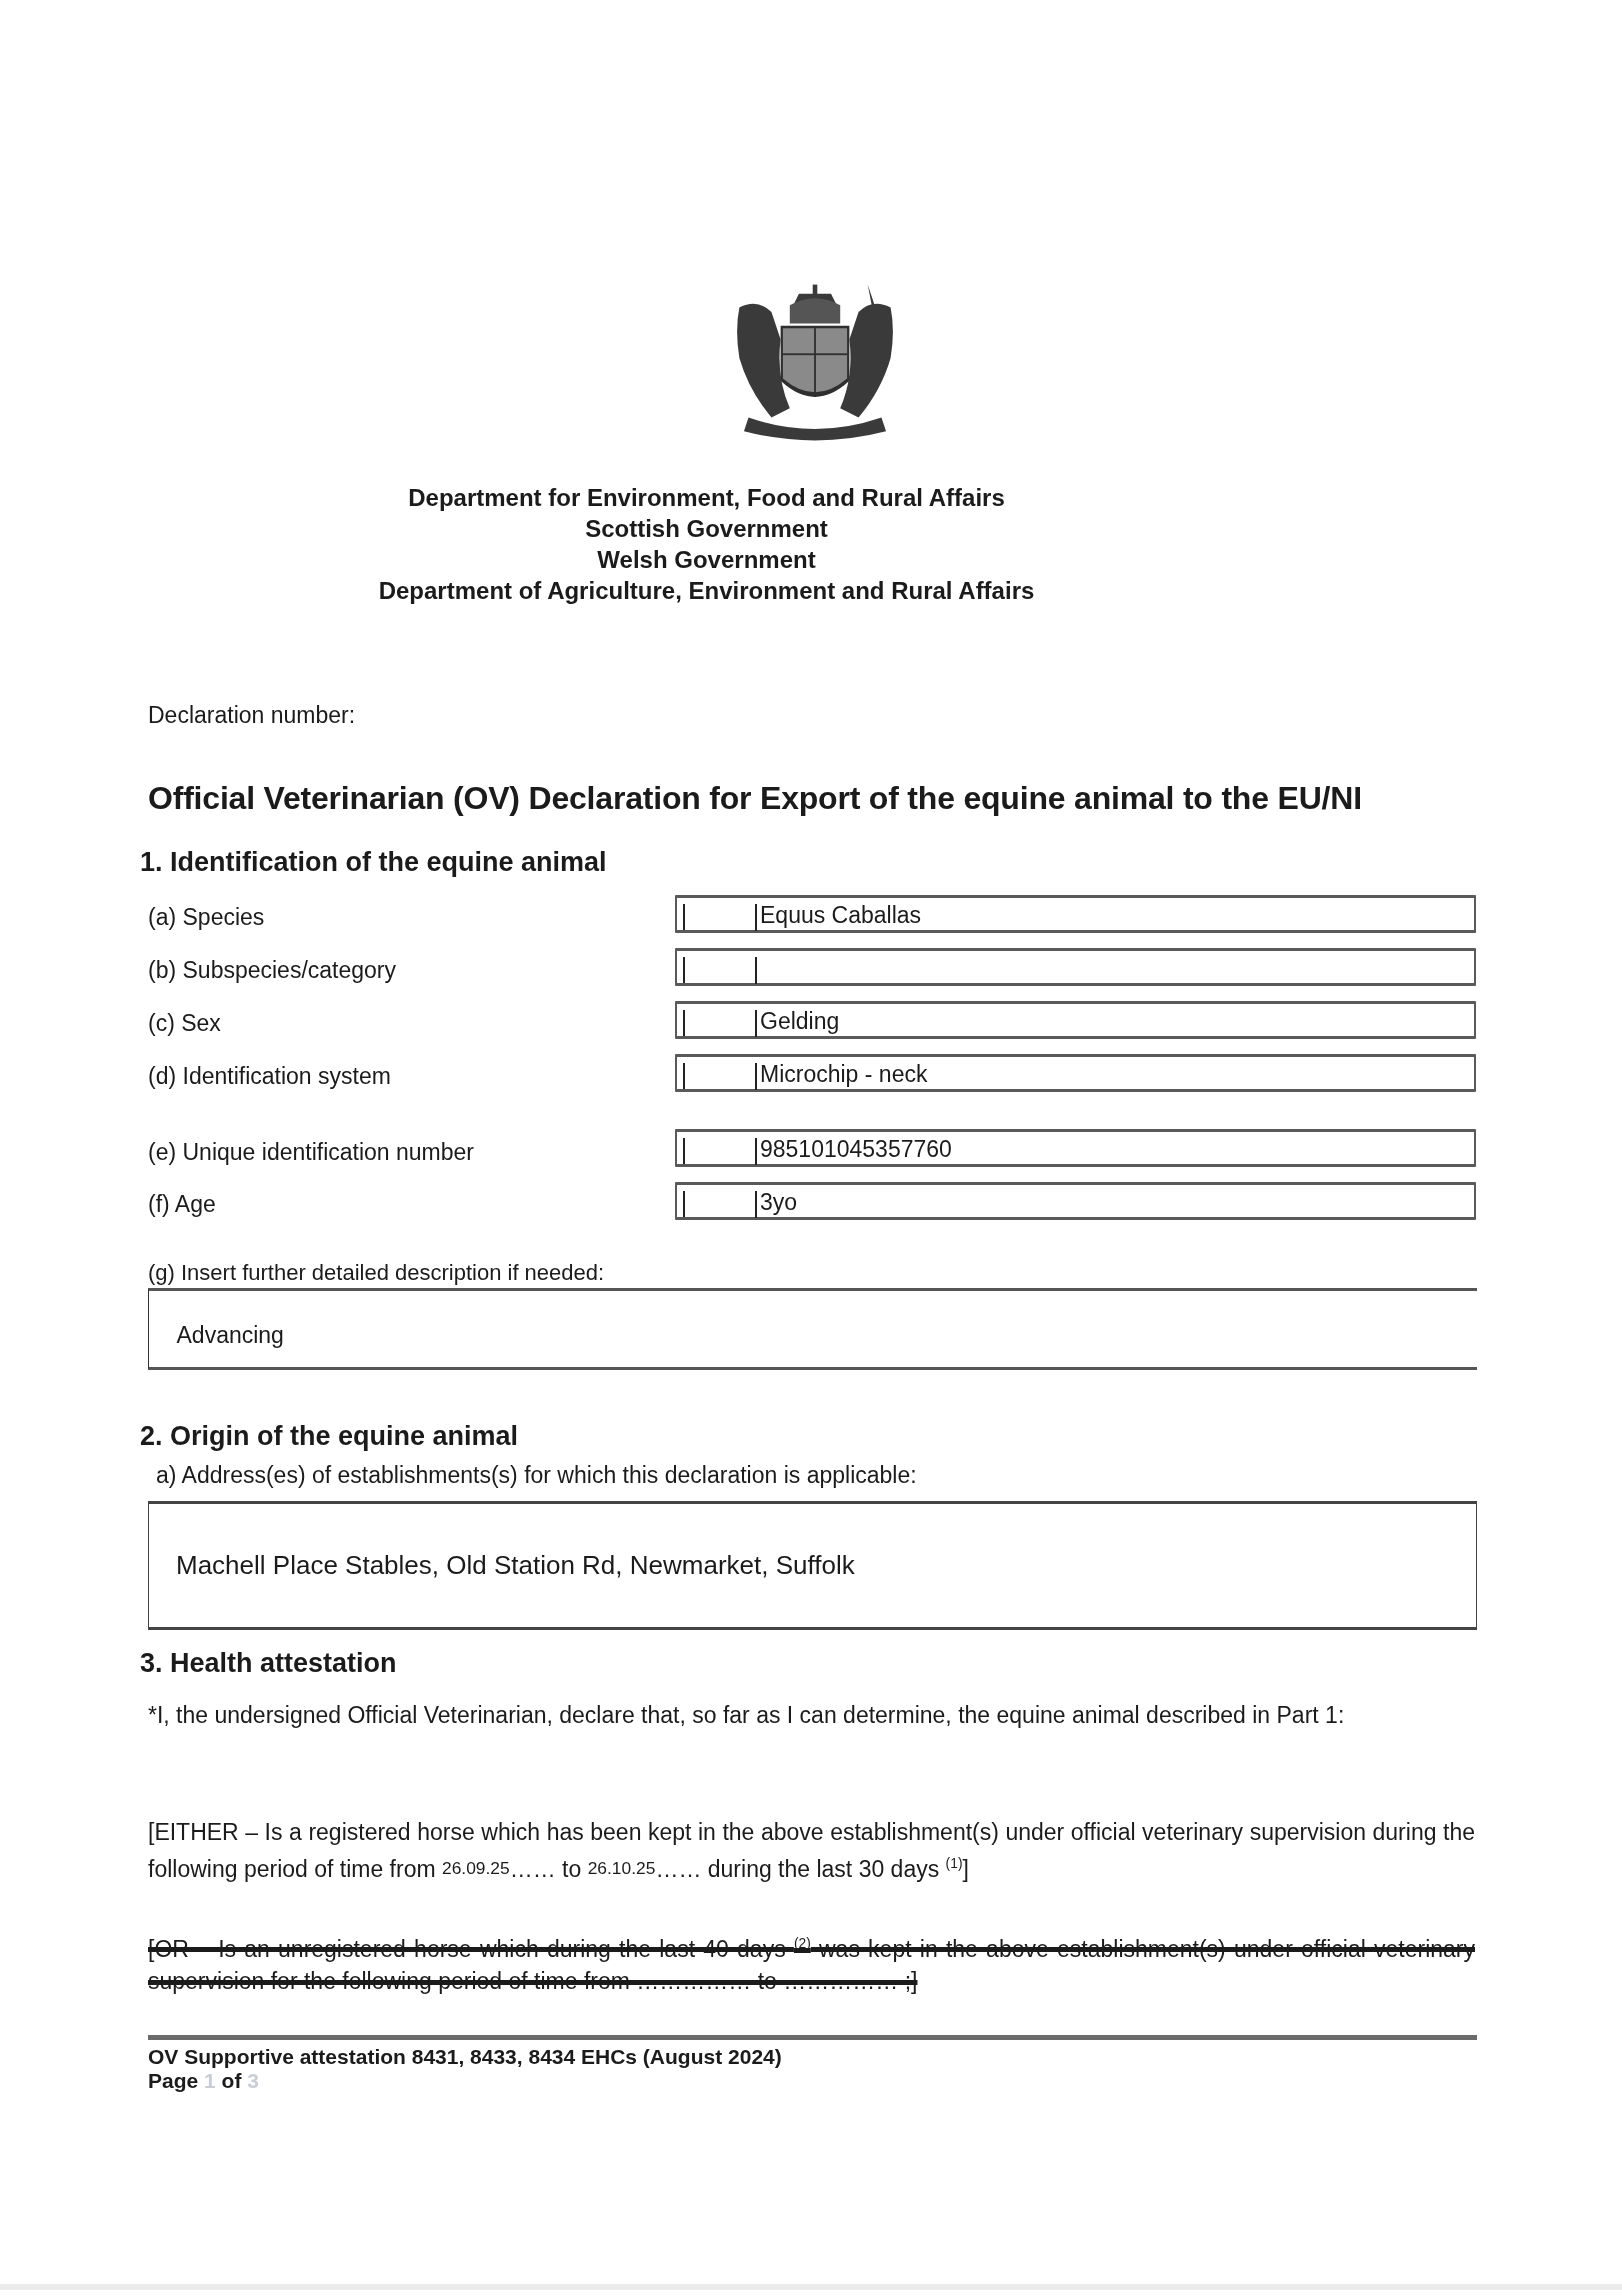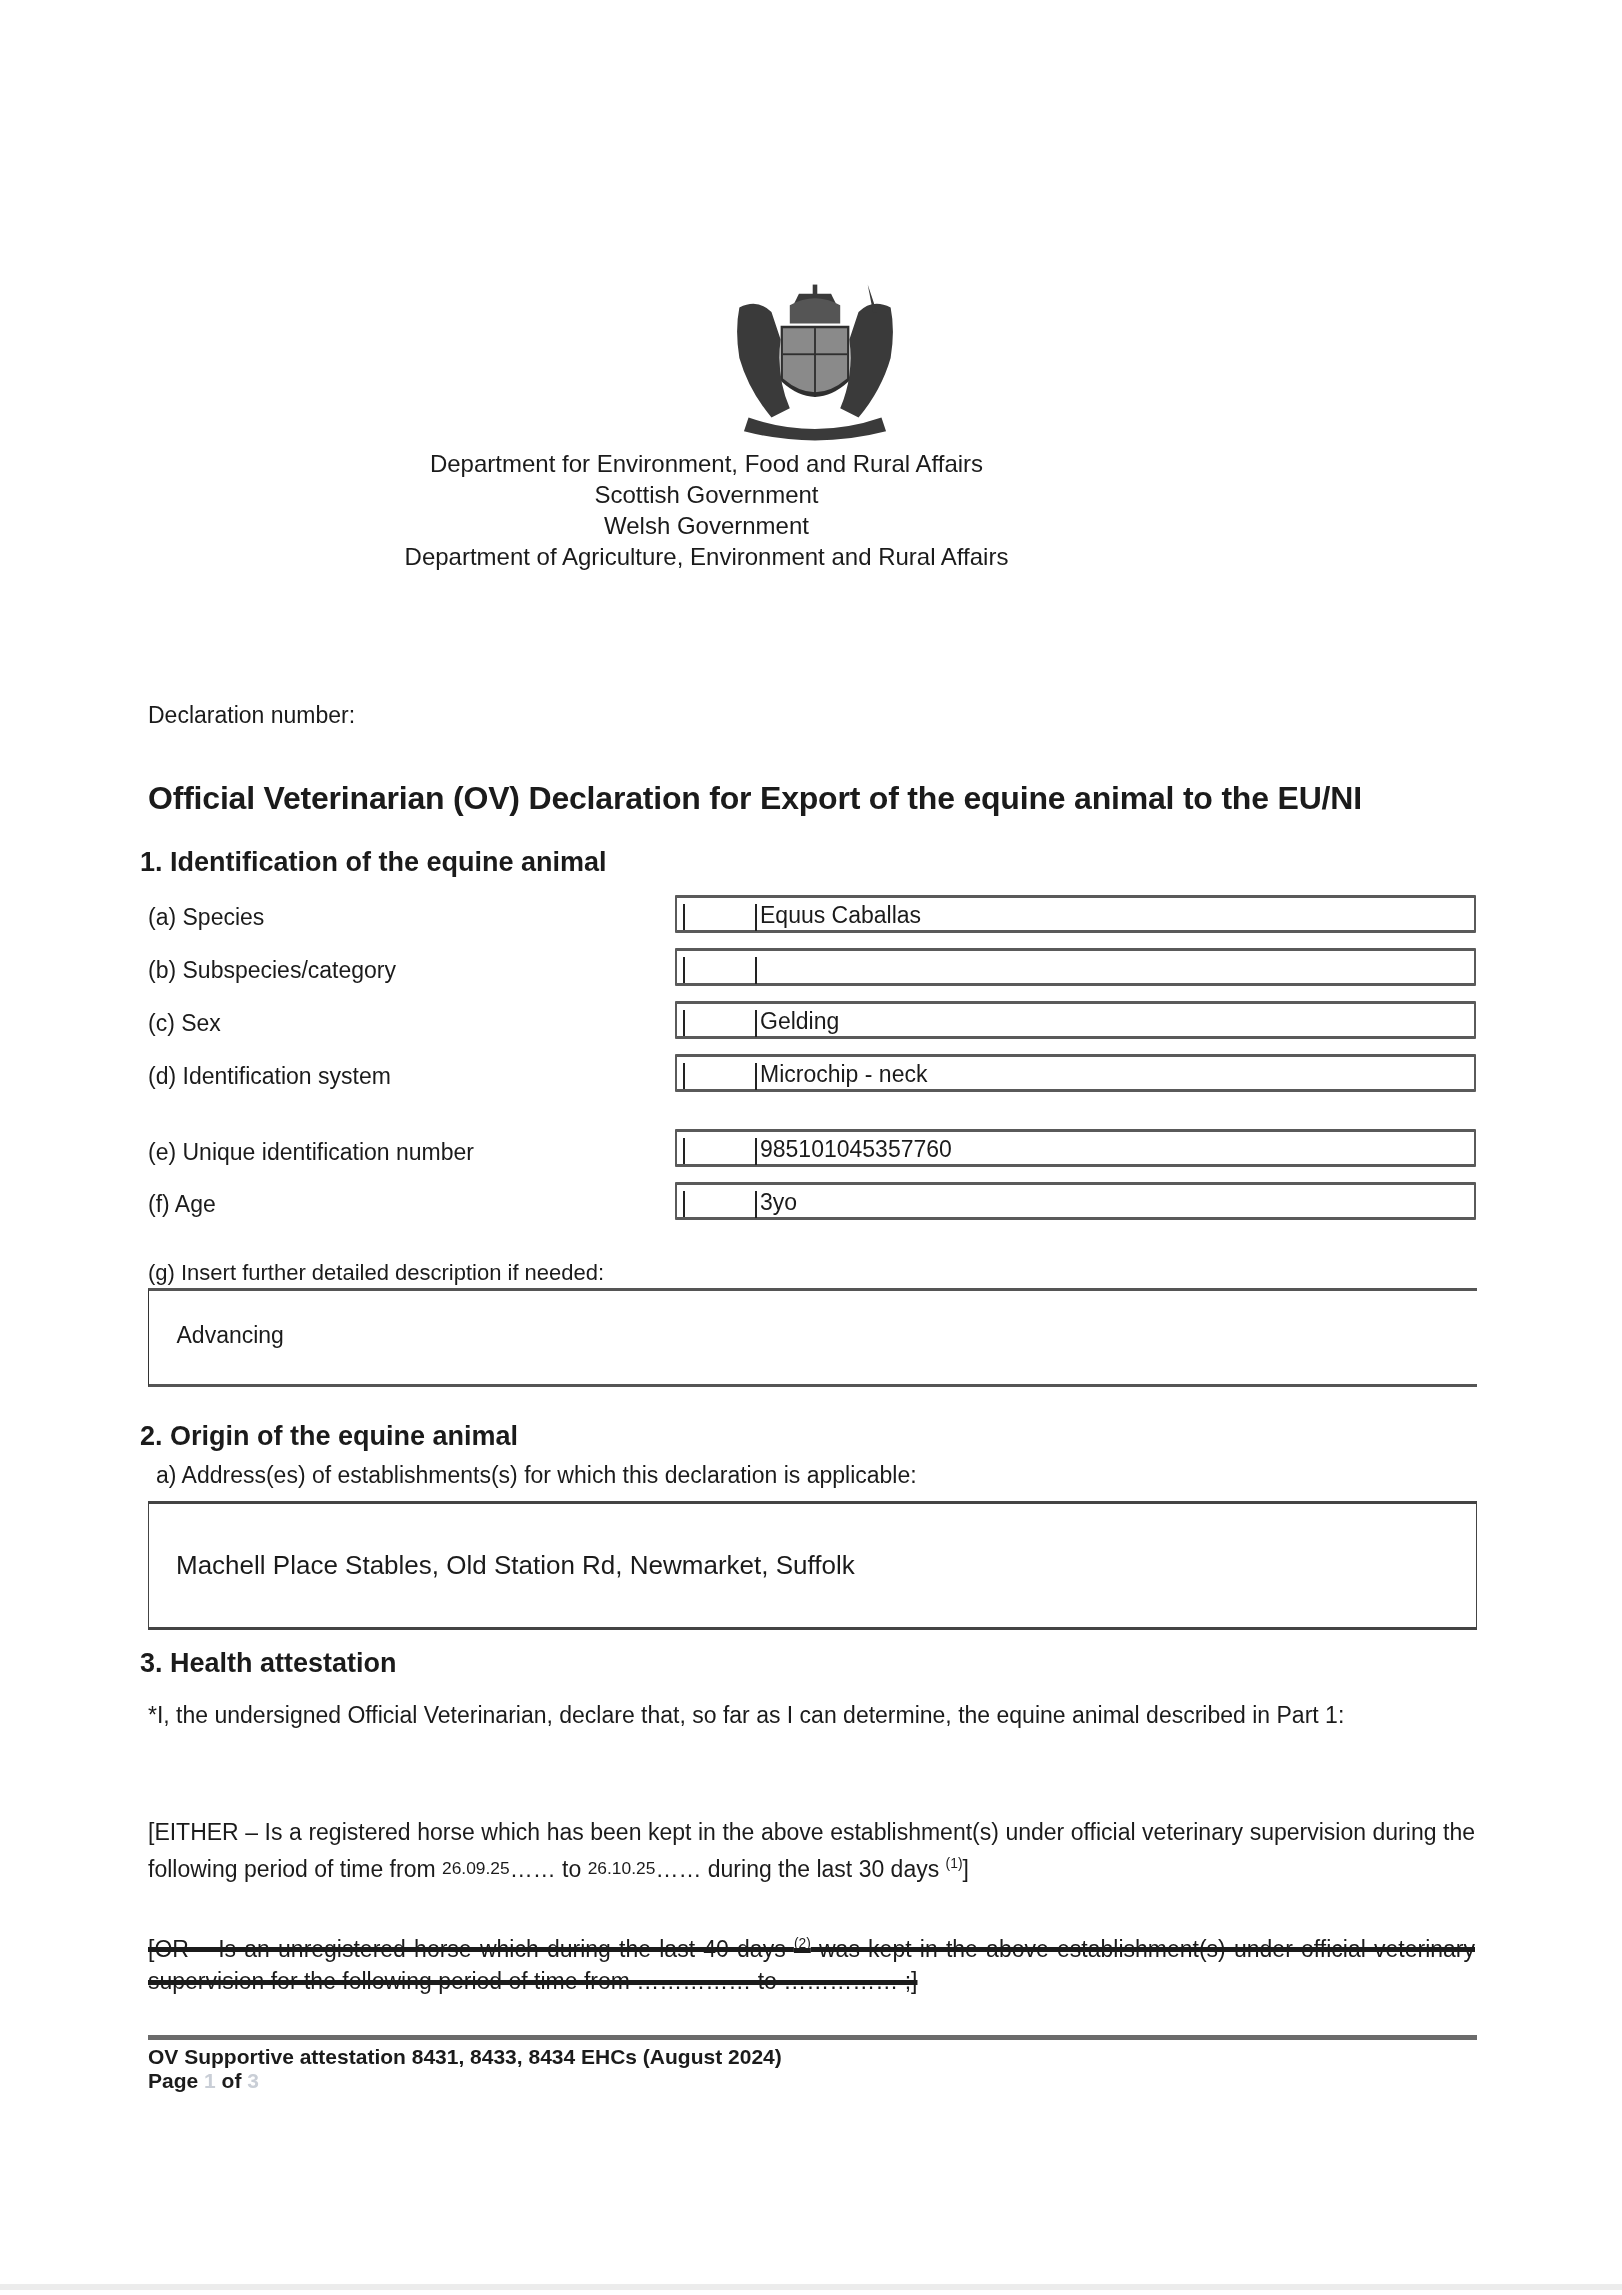--- a/index.html
+++ b/index.html
@@ -1,31 +1,31 @@
 <!DOCTYPE html>
 <html style="font-size:7.3px"><head>
 <meta charset="utf-8">
 <style>
   html, body { margin:0; padding:0; background:#ffffff; }
   body { width:1623px; height:2295px; position:relative; overflow:hidden;
          font-family:"Liberation Sans", sans-serif; color:#1b1b1b; }
   .abs { position:absolute; }
   .crest { left:721px; top:280px; width:188px; height:165px; }
-  .org { left:0; width:1413px; text-align:center; font-weight:normal; font-size:24px; line-height:31px; }
+  .org { left:0; width:1413px; text-align:center; font-weight:bold; font-size:24px; line-height:31px;margin-top:34px; }
   .decl-num { left:148px; top:702px; font-size:23px; }
   .doc-title { left:148px; top:780px; font-size:32px; font-weight:bold; letter-spacing:-0.2px; white-space:nowrap; }
   .sec-title { left:140px; font-size:27px; font-weight:bold; white-space:nowrap; }
   .field-label { left:148px; font-size:23px; white-space:nowrap; }
   .field-box { left:675px; width:801px; height:38px; border:2.8px solid #5a5a5a; border-top-width:3.7px; border-bottom-width:3.7px;
                box-sizing:border-box; border-radius:0.9px; }
   .field-box .tick1 { position:absolute; left:6.4px; top:5.5px; width:1.4px; height:26px; background:#222; }
   .field-box .tick2 { position:absolute; left:78px; top:5.5px; width:1.8px; height:27.5px; background:#222; }
   .field-box .val { position:absolute; left:83px; top:3.7px; font-size:23px; line-height:27.5px; white-space:nowrap; }
   .desc-label { left:148px; top:1260px; font-size:22px; white-space:nowrap; }
-  .desc-box { left:148px; top:1288px; width:1329px; height:99px; border-left:1.8px solid #333; border-top:3.7px solid #555; border-bottom:3.7px solid #555; box-sizing:border-box;padding-left:16px; }
+  .desc-box { left:148px; top:1288px; width:1329px; height:82px; border-left:1.8px solid #333; border-top:3.7px solid #555; border-bottom:3.7px solid #555; box-sizing:border-box;padding-left:16px; }
   .desc-box .val { position:absolute; left:27.5px; top:31px; font-size:23px; }
   .addr-label { left:156px; top:1462px; font-size:23px; white-space:nowrap; }
   .addr-box { left:148px; top:1501px; width:1329px; height:129px; border:1.8px solid #444; border-top-width:3.7px; border-bottom-width:3.7px; box-sizing:border-box; }
   .addr-box .val { position:absolute; left:27px; top:46px; font-size:26px; white-space:nowrap; }
   .para { left:148px; width:1327px; font-size:23px; line-height:32px; text-align:justify; }
   .para sup { font-size:13.8px; }
   .strike { text-decoration:line-through; text-decoration-thickness:4.6px; text-decoration-color:#1b1b1b; }
   .date-fill { font-size:17.4px; position:relative; top:-2.8px; }
   .footer-rule { left:148px; top:2035px; width:1329px; height:4.6px; background:#6b6b6b; }
   .footer { left:148px; top:2045px; font-size:21px; font-weight:bold; line-height:24px; white-space:nowrap; }

